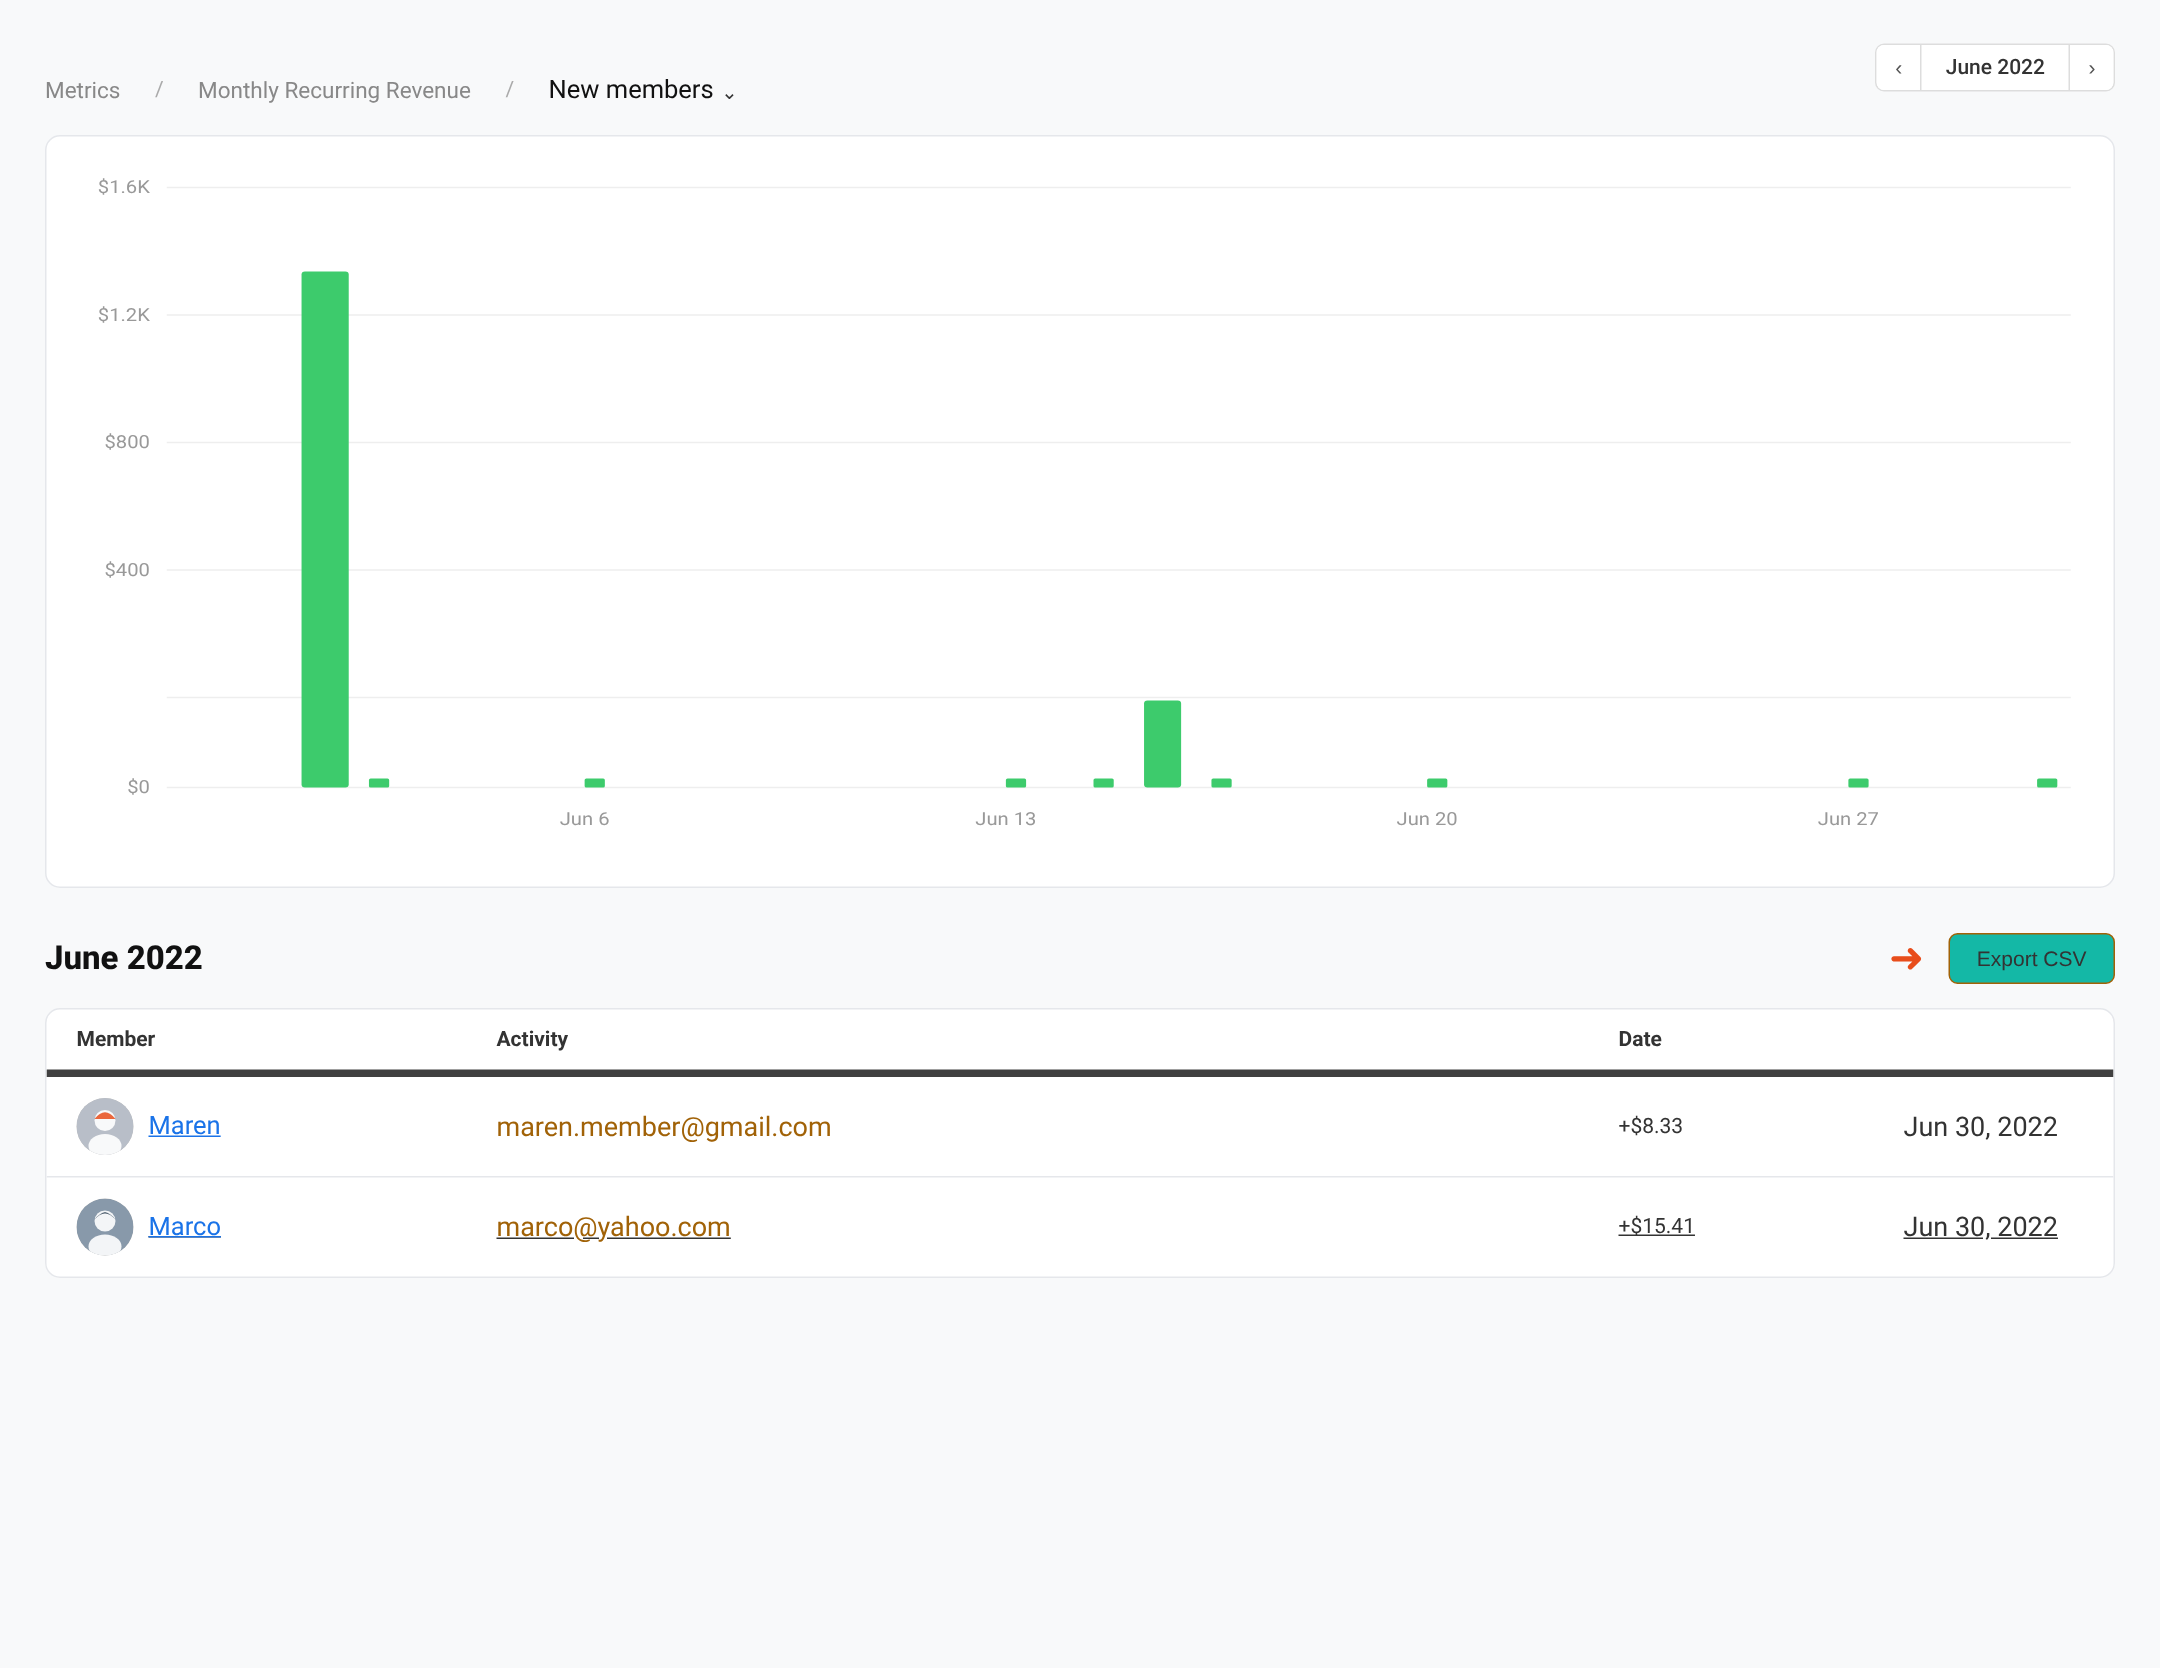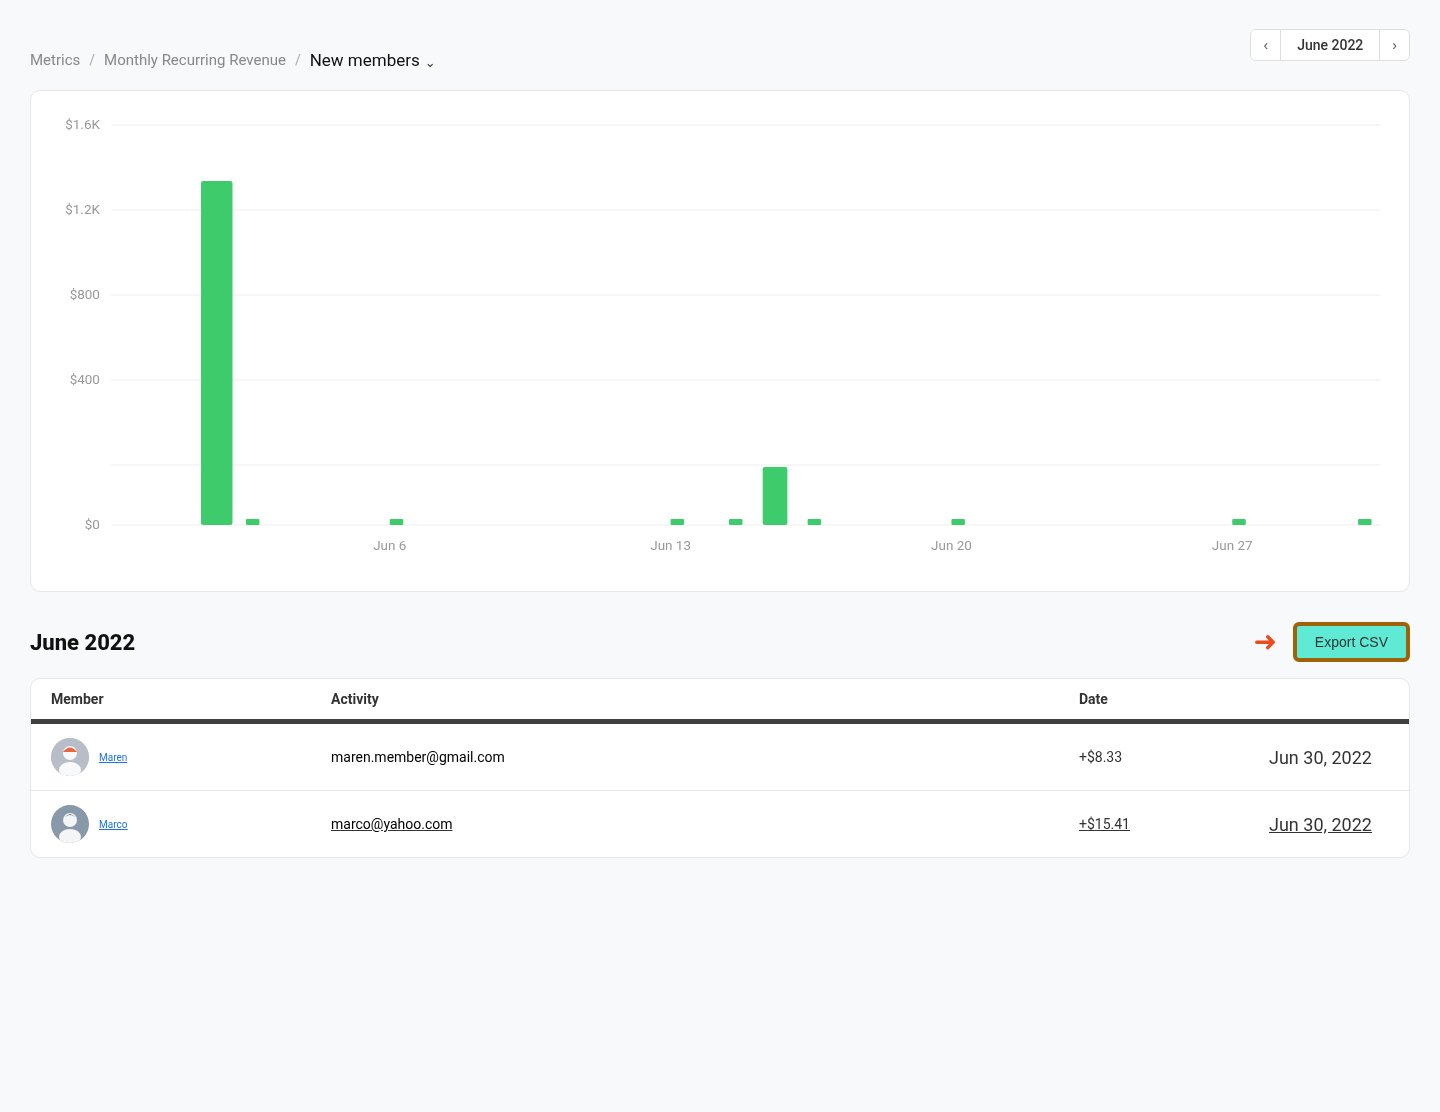--- a/index.html
+++ b/index.html
@@ -14,21 +14,21 @@
     
     .header {
       display: flex;
       align-items: center;
       justify-content: space-between;
       margin-bottom: 20px;
     }
     .breadcrumb {
       display: flex;
       align-items: center;
-      gap: 9px;
+      gap: 23px;
       font-size: 15px;
       margin-top: 30px;
     }
     .breadcrumb-link {
       color: #888;
       cursor: pointer;
       text-decoration: none;
     }
     .breadcrumb-separator {
       color: #aaa;
@@ -112,23 +112,23 @@
       align-items: center;
       gap: 16px;
     }
     .arrow-icon {
       font-size: 28px;
       color: #e84d1b;
       line-height: 1;
     }
     .export-btn {
       padding: 8px 18px;
-      border: 4px solid #a16207;
+      border: 1px solid #a16207;
       border-radius: 6px;
-      background: #5eead4;
+      background: #14b8a6;
       font-size: 14px;
       cursor: pointer;
       color: #333;
       font-weight: 500;
       white-space: nowrap;
     }
 
     
     .table-card {
       background: #fff;
@@ -174,26 +174,26 @@
       align-items: center;
       justify-content: center;
     }
     .avatar svg {
       width: 38px;
       height: 38px;
     }
     .member-name {
       color: #1a73e8;
       text-decoration: underline;
-      font-size: 10px;
+      font-size: 17px;
       cursor: pointer;
     }
     .email-cell {
-      font-size: 14px;
-      color: #000000;
+      font-size: 18px;
+      color: #a16207;
     }
     .activity-cell {
       font-size: 14px;
       color: #333;
     }
     .date-cell {
       font-size: 18px;
       color: #333;
       margin-left: 40px;
     }

